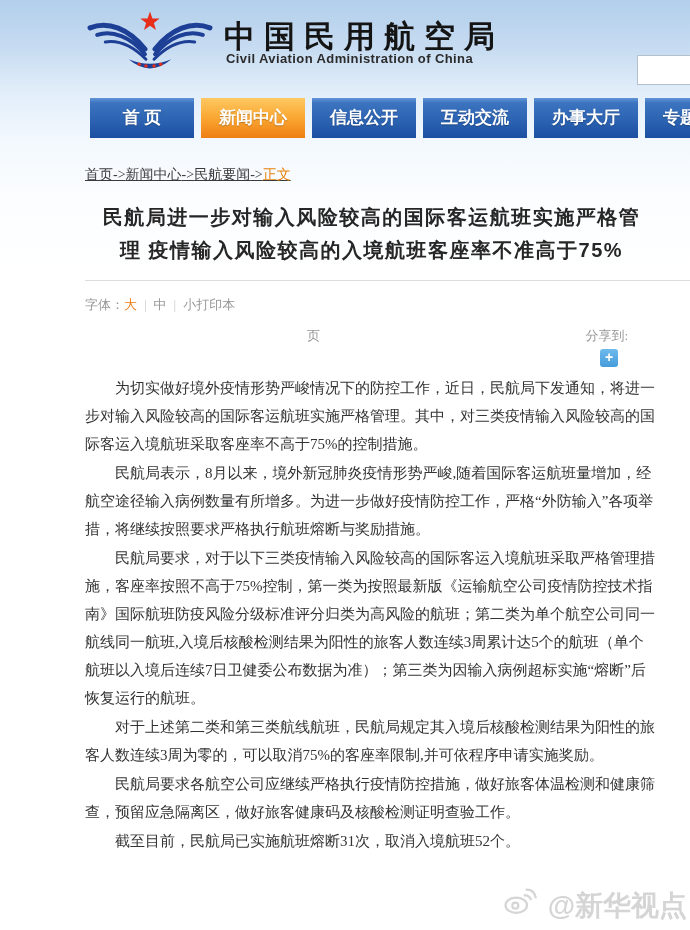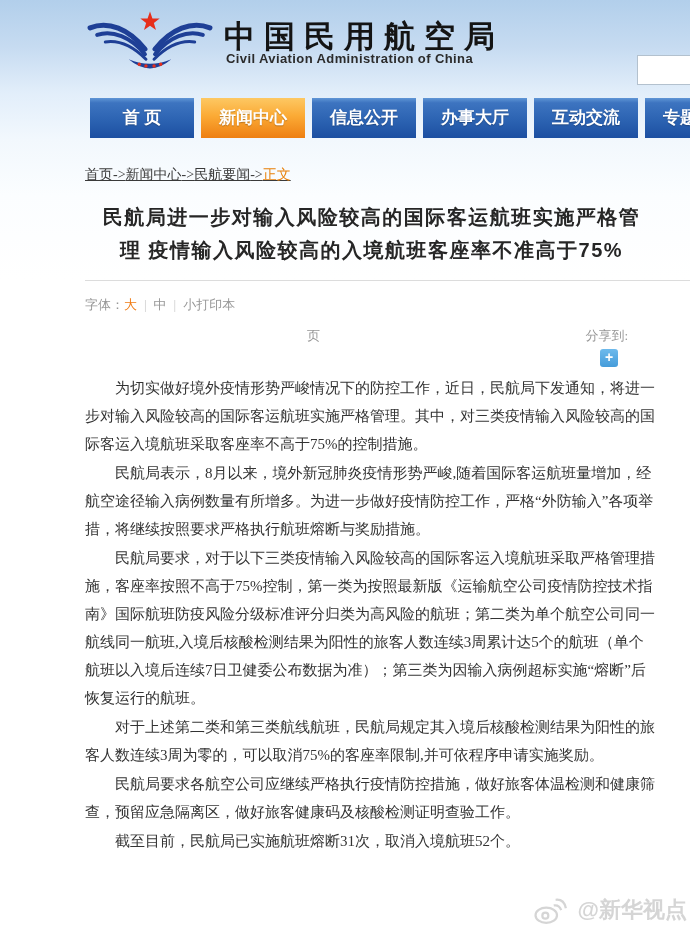--- a/index.html
+++ b/index.html
@@ -72,22 +72,22 @@
   
   .article-body { margin-top:5px; }
   .article-body p {
     margin:0; text-indent:2em; font-size:15px; line-height:28px; color:#333;
     font-family:"Liberation Serif","DejaVu Serif",serif;
   }
   .article-body p + p { margin-top:1px; }
   
   .watermark {
     position:absolute; right:3px; bottom:5px;
-    display:flex; align-items:flex-end; gap:11px;
-    color:#cbcbcb; font-size:22px; font-weight:bold; opacity:0.8; white-space:nowrap;
+    display:flex; align-items:flex-start; gap:11px;
+    color:#cbcbcb; font-size:28px; font-weight:bold; opacity:0.8; white-space:nowrap;
   }
 </style>
 </head>
 <body>
 
 <div class="page">
 
   <div class="logo">
     <svg viewBox="0 0 130 68" width="132" height="70">
       <g stroke="#1e3f96" fill="none" stroke-linecap="round">
@@ -107,22 +107,22 @@
     </svg>
   </div>
   <div class="org-cn">中国民用航空局</div>
   <div class="org-en">Civil Aviation Administration of China</div>
   <input class="search-input" type="text" value="" style="">
 
   <div class="nav">
     <div class="tab">首 页</div>
     <div class="tab active">新闻中心</div>
     <div class="tab">信息公开</div>
+    <div class="tab">互动交流</div>
     <div class="tab">办事大厅</div>
-    <div class="tab">互动交流</div>
     <div class="tab">专题专栏</div>
   </div>
 
   <div class="content">
 
     <div class="breadcrumb">
       <span class="crumb-link">首页</span><span>-&gt;</span><span class="crumb-link">新闻中心</span><span>-&gt;</span><span class="crumb-link">民航要闻</span><span>-&gt;</span><span class="current">正文</span>
     </div>
 
     <div class="article-title">民航局进一步对输入风险较高的国际客运航班实施严格管理 疫情输入风险较高的入境航班客座率不准高于75%</div>

